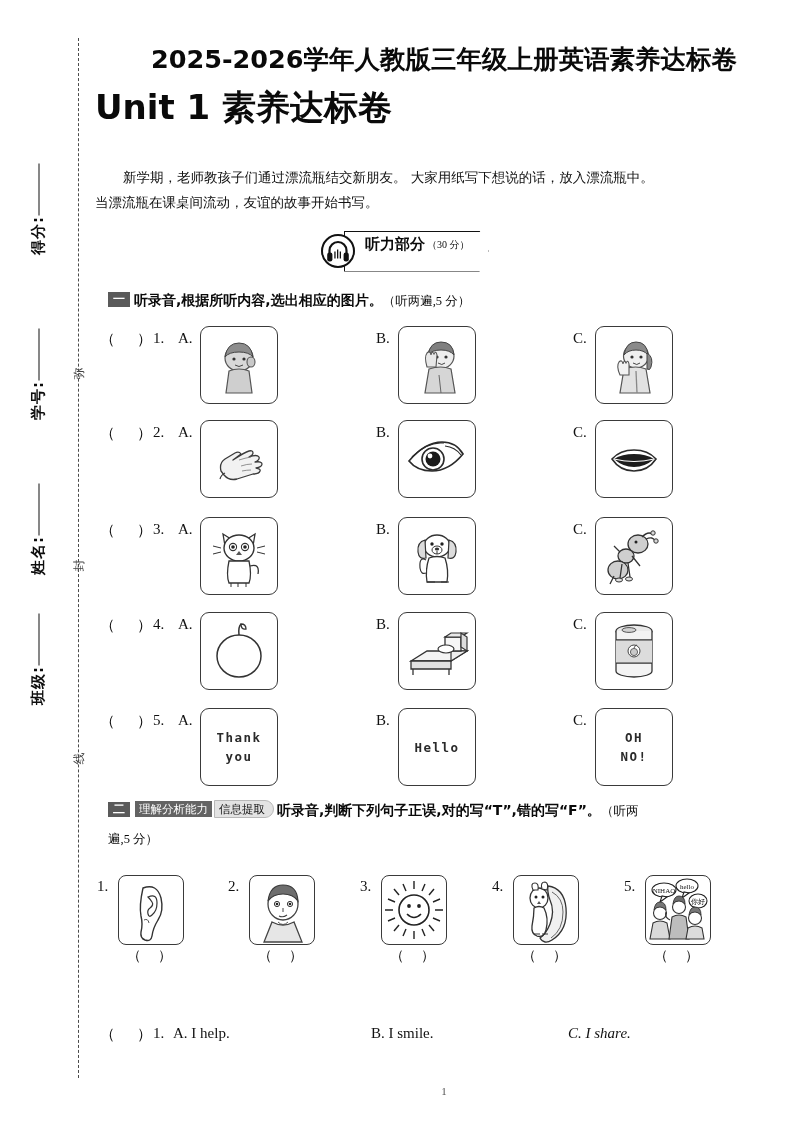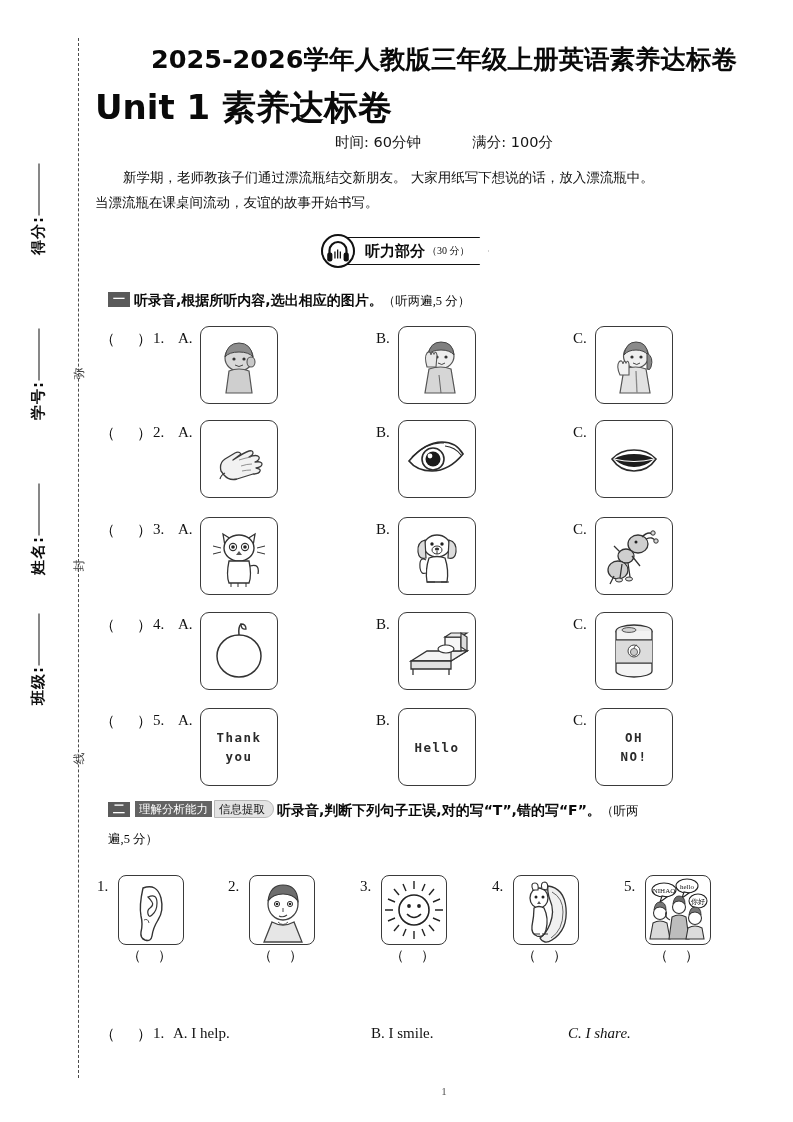--- a/index.html
+++ b/index.html
@@ -129,21 +129,21 @@
     position: relative;
     background: #fff;
     z-index: 3;
     flex: 0 0 auto;
   }
   .banner-box {
     margin-left: -11px;
     height: 26px;
     border: 1.6px solid #111;
     background: #fff;
-    padding: 0 18px 0 20px;
+    padding: 0 18px 13px 20px;
     display: flex;
     align-items: center;
     font-family: "DejaVu Sans", "Liberation Sans", sans-serif;
     font-weight: bold;
     font-size: 15px;
     color: #0a0a0a;
     clip-path: polygon(0 0, calc(100% - 9px) 0, 100% 50%, calc(100% - 9px) 100%, 0 100%);
   }
   .banner-box .pts {
     font-weight: normal;
@@ -332,25 +332,20 @@
   <div class="seal-char" style="top:365px;">弥</div>
   <div class="seal-char" style="top:557px;">封</div>
   <div class="seal-char" style="top:750px;">线</div>
 </div>
 
 <div id="sheet">
 
   <div class="title-main">2025-2026学年人教版三年级上册英语素养达标卷</div>
   <div class="title-sub">Unit 1 素养达标卷</div>
 
-  <div class="meta-line">
-    <span>时间: 60分钟</span>
-    <span class="gap"></span>
-    <span>满分: 100分</span>
-  </div>
 
   <div class="intro">
     <span>新学期，老师教孩子们通过漂流瓶结交新朋友。 大家用纸写下想说的话，放入漂流瓶中。</span>
     <span class="l2">当漂流瓶在课桌间流动，友谊的故事开始书写。</span>
   </div>
 
   <div id="listening-banner">
     <div class="hp-circle">
       <svg viewBox="0 0 30 30" aria-hidden="true">
         <path d="M6.5 18 V14.5 a8.5 8.5 0 0 1 17 0 V18" fill="none" stroke="#111" stroke-width="2.2"></path>

